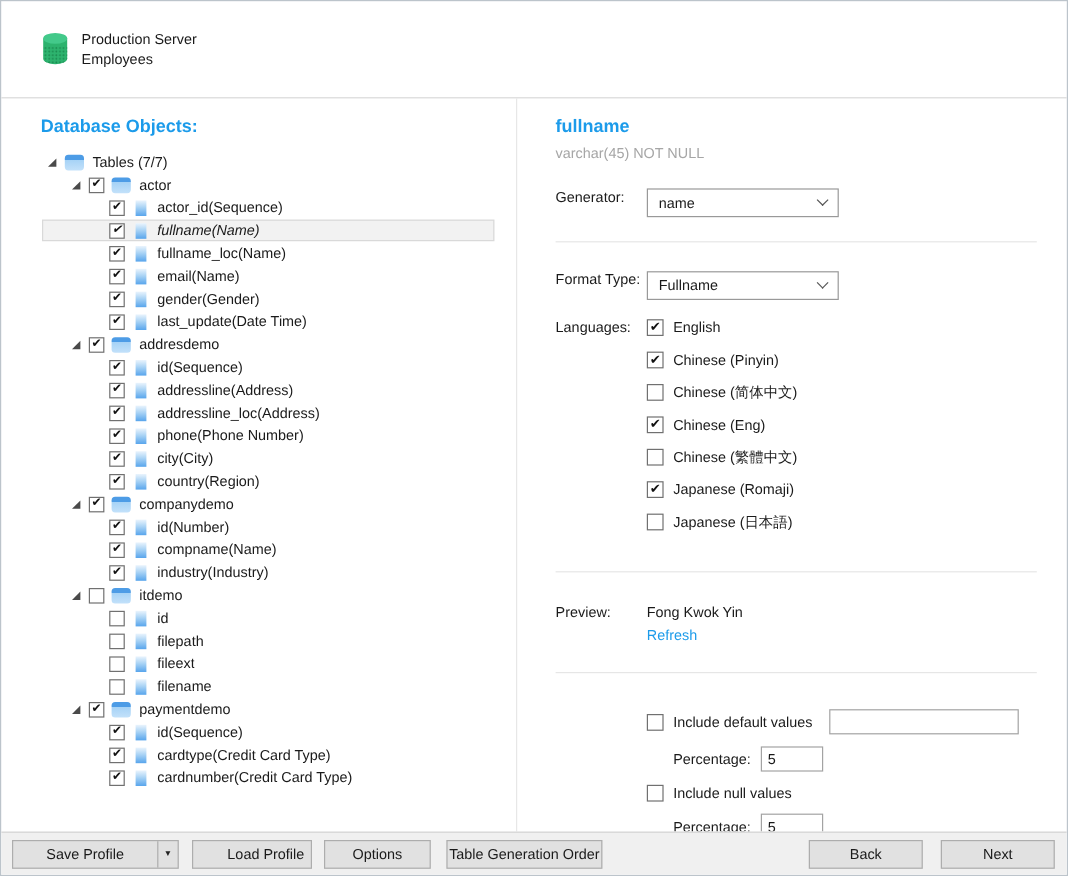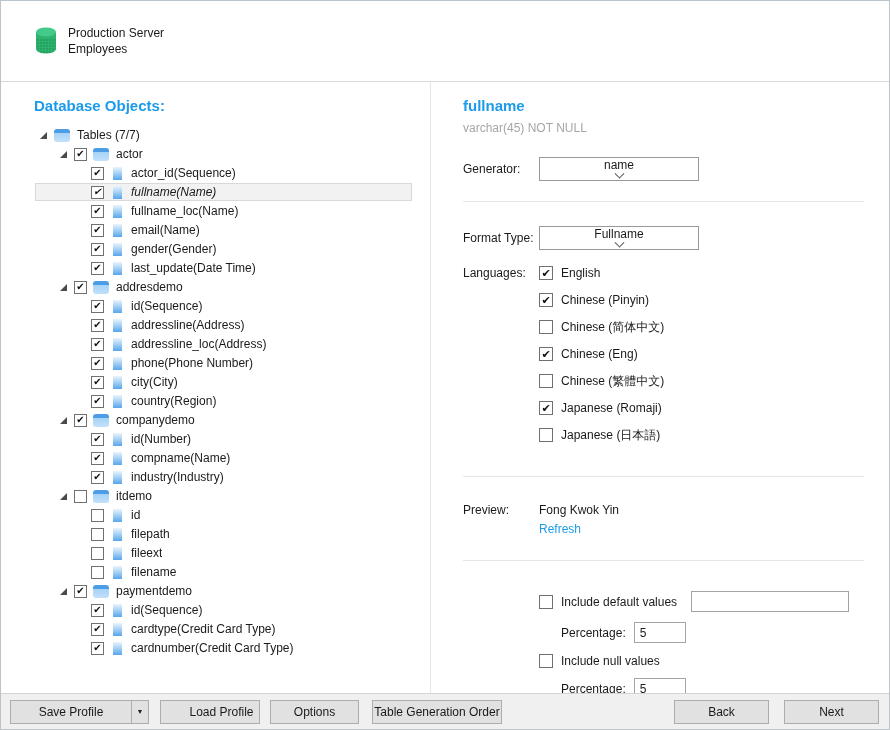--- a/index.html
+++ b/index.html
@@ -34,24 +34,24 @@
   .cb14{width:14px;height:14px;font-size:11px;}
   .icon-table{width:16px;height:13px;border-radius:3px;margin-right:7px;flex:none;
       background:linear-gradient(180deg,#4d9ce6 0,#4d9ce6 4px,#a5d2f6 4px,#c3e1fa 100%);}
   .icon-column{width:9px;height:13px;margin:0 9px 0 3px;flex:none;
       background:linear-gradient(180deg,#eaf4fd 0,#a9d3f5 45%,#58a5ec 100%);}
   .tree-label{overflow:hidden;text-overflow:ellipsis;}
   
   .right-panel{flex:1;padding:15px 25px 0 32px;overflow:hidden;}
   .rp-title{font-size:15px;font-weight:bold;color:var(--accent);margin:0;}
   .rp-sub{color:#a6a6a6;margin-top:7px;}
-  .form-row{display:flex;align-items:center;margin-top:22px;}
+  .form-row{display:flex;margin-top:22px;}
   .form-label{width:76px;flex:none;}
   .select{width:160px;height:24px;border:1px solid #999;background:#fff;display:flex;align-items:center;
-      justify-content:space-between;padding:0 9px;cursor:default;flex-direction:column;}
+      justify-content:space-between;padding:0 9px;cursor:default;}
   .chevron{width:7px;height:7px;border-right:1.5px solid #555;border-bottom:1.5px solid #555;
       transform:rotate(45deg) translate(-2px,-2px);flex:none;}
   .divider{border:none;border-top:1px solid #e6e6e6;margin:20px 0 0 0;}
   .langs{display:flex;margin-top:16px;}
   .lang-row{display:flex;align-items:center;margin-bottom:13px;height:14px;}
   .lang-row .cb{margin-right:8px;}
   .preview-row{display:flex;margin-top:26px;}
   .refresh{color:var(--accent);margin-top:5px;cursor:pointer;}
   .defaults{margin-left:76px;margin-top:30px;}
   .def-row{display:flex;align-items:center;}

